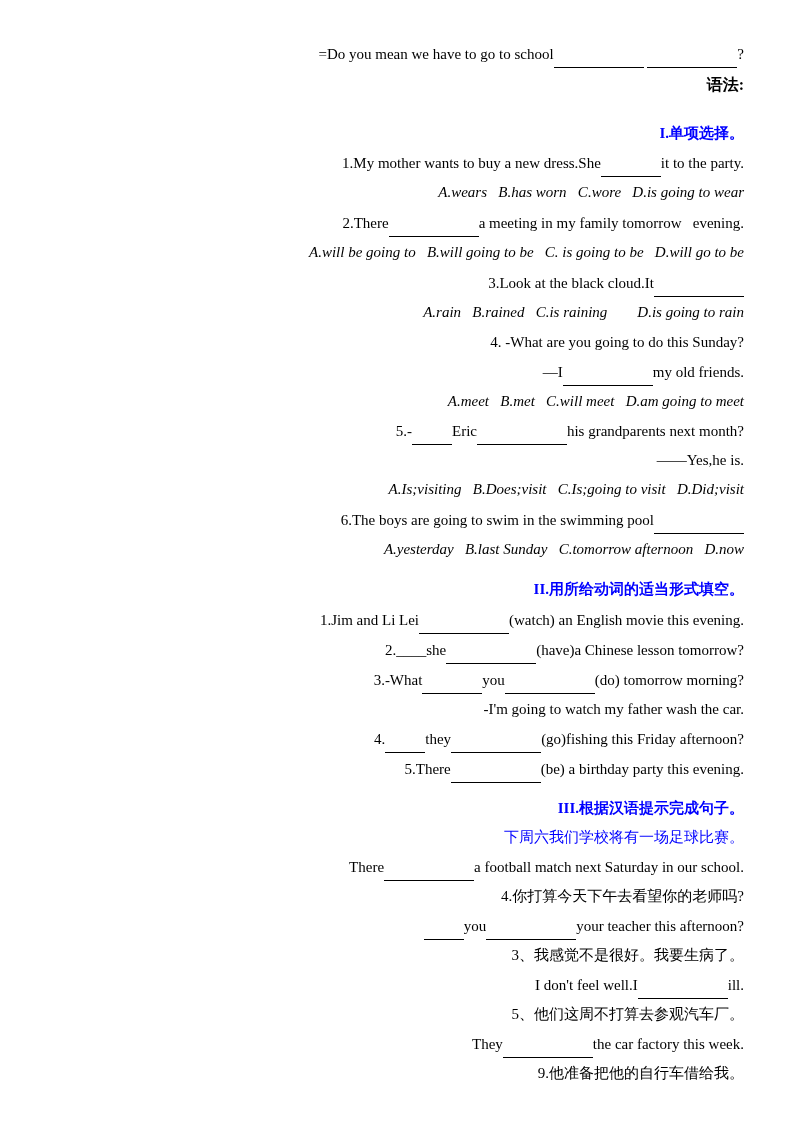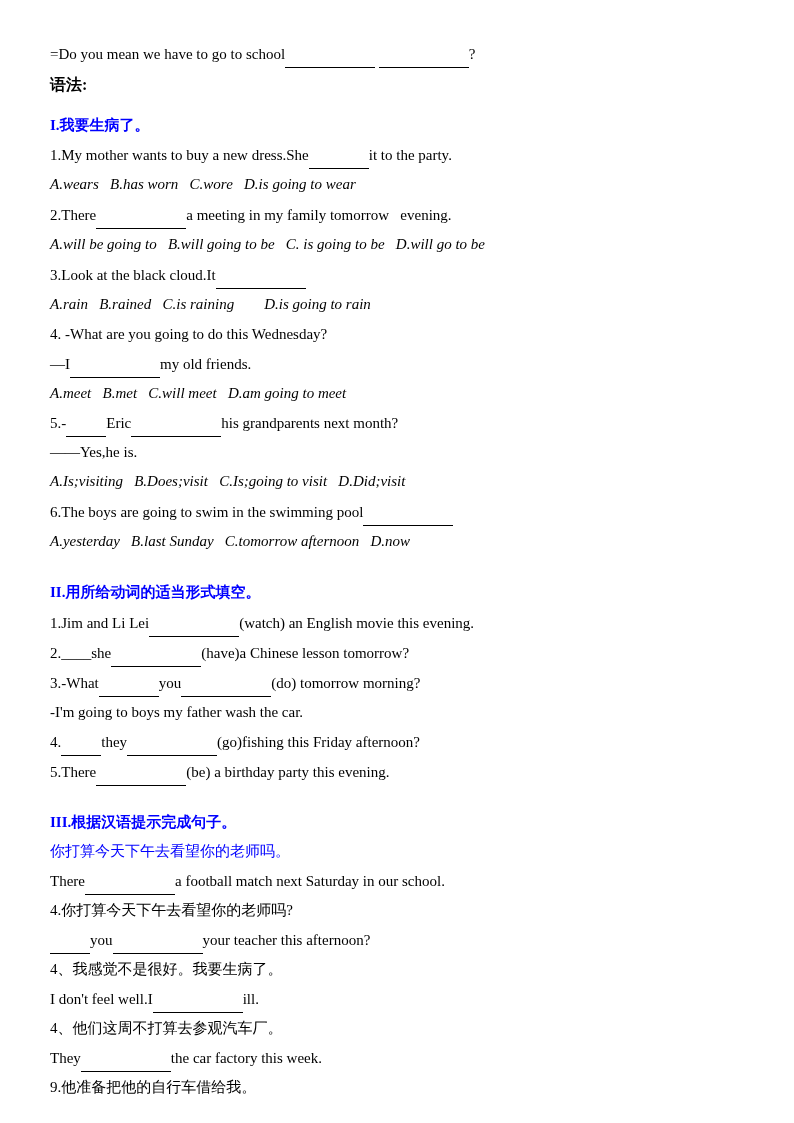--- a/index.html
+++ b/index.html
@@ -1,18 +1,19 @@
 <!DOCTYPE html>
 <html><head>
   <meta charset="utf-8">
   <style>
     * {
       margin: 0;
       padding: 0;
       box-sizing: border-box;
+      text-align: right;
     }
     body {
       background: #fff;
       font-family: "SimSun", "宋体", serif;
       font-size: 15px;
       color: #000;
       padding: 40px 50px;
       width: 794px;
       min-height: 1123px;
     }
@@ -27,21 +28,21 @@
       margin-top: 6px;
       margin-bottom: 2px;
     }
     .chinese-highlight {
       color: #00f;
       font-size: 15px;
     }
     .grammar-title {
       font-size: 16px;
       font-weight: bold;
-      margin-bottom: 12px;
+      margin-bottom: 20px;
     }
     .blank {
       display: inline-block;
       border-bottom: 1px solid #000;
       min-width: 60px;
       vertical-align: bottom;
     }
     .blank-long {
       min-width: 90px;
     }
@@ -52,72 +53,72 @@
       line-height: 1.85;
       margin-bottom: 1px;
     }
     .options {
       line-height: 1.85;
       font-style: italic;
     }
     .roman-title {
       color: #00f;
       font-weight: bold;
-      margin-top: 23px;
+      margin-top: 12px;
       margin-bottom: 2px;
     }
   </style>
 </head>
 <body>
 
 <p class="line">
   =Do you mean we have to go to school<span class="blank blank-long">&nbsp;&nbsp;&nbsp;&nbsp;&nbsp;&nbsp;&nbsp;&nbsp;</span> <span class="blank blank-long">&nbsp;&nbsp;&nbsp;&nbsp;&nbsp;&nbsp;&nbsp;&nbsp;</span>?
 </p>
 
 <p class="grammar-title">语法:</p>
 
-<p class="section-title">I.我要生病了。</p>
+<p class="section-title">I.单项选择。</p>
 
 <p class="line">1.My mother wants to buy a new dress.She<span class="blank">&nbsp;&nbsp;&nbsp;&nbsp;&nbsp;&nbsp;</span>it to the party.</p>
 <p class="line options">A.wears &nbsp;&nbsp;B.has worn &nbsp;&nbsp;C.wore &nbsp;&nbsp;D.is going to wear</p>
 
 <p class="line">2.There<span class="blank blank-long">&nbsp;&nbsp;&nbsp;&nbsp;&nbsp;&nbsp;&nbsp;</span>a meeting in my family tomorrow &nbsp;&nbsp;evening.</p>
 <p class="line options">A.will be going to &nbsp;&nbsp;B.will going to be &nbsp;&nbsp;C. is going to be &nbsp;&nbsp;D.will go to be</p>
 
 <p class="line">3.Look at the black cloud.It<span class="blank blank-long">&nbsp;&nbsp;&nbsp;&nbsp;&nbsp;&nbsp;&nbsp;&nbsp;&nbsp;&nbsp;</span></p>
 <p class="line"></p>
 <p class="line options">A.rain &nbsp;&nbsp;B.rained &nbsp;&nbsp;C.is raining &nbsp;&nbsp;&nbsp;&nbsp;&nbsp;&nbsp;&nbsp;D.is going to rain</p>
 
-<p class="line">4. -What are you going to do this Wednesday?</p>
+<p class="line">4. -What are you going to do this Sunday?</p>
 <p class="line">—I<span class="blank blank-long">&nbsp;&nbsp;&nbsp;&nbsp;&nbsp;&nbsp;&nbsp;</span>my old friends.</p>
 <p class="line options">A.meet &nbsp;&nbsp;B.met &nbsp;&nbsp;C.will meet &nbsp;&nbsp;D.am going to meet</p>
 
 <p class="line">5.-<span class="blank blank-short">&nbsp;&nbsp;&nbsp;&nbsp;&nbsp;</span>Eric<span class="blank blank-long">&nbsp;&nbsp;&nbsp;&nbsp;&nbsp;&nbsp;&nbsp;</span>his grandparents next month?</p>
 <p class="line">——Yes,he is.</p>
 <p class="line options">A.Is;visiting &nbsp;&nbsp;B.Does;visit &nbsp;&nbsp;C.Is;going to visit &nbsp;&nbsp;D.Did;visit</p>
 
 <p class="line">6.The boys are going to swim in the swimming pool<span class="blank blank-long">&nbsp;&nbsp;&nbsp;&nbsp;&nbsp;&nbsp;&nbsp;&nbsp;&nbsp;</span></p>
 <p class="line options">A.yesterday &nbsp;&nbsp;B.last Sunday &nbsp;&nbsp;C.tomorrow afternoon &nbsp;&nbsp;D.now</p>
 
 <p class="roman-title">II.用所给动词的适当形式填空。</p>
 
 <p class="line">1.Jim and Li Lei<span class="blank blank-long">&nbsp;&nbsp;&nbsp;&nbsp;&nbsp;&nbsp;&nbsp;&nbsp;&nbsp;</span>(watch) an English movie this evening.</p>
 <p class="line">2.____she<span class="blank blank-long">&nbsp;&nbsp;&nbsp;&nbsp;&nbsp;&nbsp;&nbsp;&nbsp;&nbsp;</span>(have)a Chinese lesson tomorrow?</p>
 <p class="line">3.-What<span class="blank">&nbsp;&nbsp;&nbsp;&nbsp;&nbsp;&nbsp;</span>you<span class="blank blank-long">&nbsp;&nbsp;&nbsp;&nbsp;&nbsp;&nbsp;&nbsp;&nbsp;</span>(do) tomorrow morning?</p>
-<p class="line">-I'm going to boys my father wash the car.</p>
+<p class="line">-I'm going to watch my father wash the car.</p>
 <p class="line">4.<span class="blank blank-short">&nbsp;&nbsp;&nbsp;&nbsp;&nbsp;&nbsp;</span>they<span class="blank blank-long">&nbsp;&nbsp;&nbsp;&nbsp;&nbsp;&nbsp;&nbsp;&nbsp;&nbsp;</span>(go)fishing this Friday afternoon?</p>
 <p class="line">5.There<span class="blank blank-long">&nbsp;&nbsp;&nbsp;&nbsp;&nbsp;&nbsp;&nbsp;</span>(be) a birthday party this evening.</p>
 
 <p class="roman-title">III.根据汉语提示完成句子。</p>
 
-<p class="line chinese-highlight">你打算今天下午去看望你的老师吗。</p>
+<p class="line chinese-highlight">下周六我们学校将有一场足球比赛。</p>
 <p class="line">There<span class="blank blank-long">&nbsp;&nbsp;&nbsp;&nbsp;&nbsp;&nbsp;&nbsp;&nbsp;&nbsp;</span>a football match next Saturday in our school.</p>
 
 <p class="line">4.你打算今天下午去看望你的老师吗?</p>
 <p class="line"><span class="blank blank-short">&nbsp;&nbsp;&nbsp;&nbsp;&nbsp;&nbsp;</span>you<span class="blank blank-long">&nbsp;&nbsp;&nbsp;&nbsp;&nbsp;&nbsp;&nbsp;&nbsp;&nbsp;</span>your teacher this afternoon?</p>
 
-<p class="line">4、我感觉不是很好。我要生病了。</p>
+<p class="line">3、我感觉不是很好。我要生病了。</p>
 <p class="line">I don't feel well.I<span class="blank blank-long">&nbsp;&nbsp;&nbsp;&nbsp;&nbsp;&nbsp;&nbsp;</span>ill.</p>
 
-<p class="line">4、他们这周不打算去参观汽车厂。</p>
+<p class="line">5、他们这周不打算去参观汽车厂。</p>
 <p class="line">They<span class="blank blank-long">&nbsp;&nbsp;&nbsp;&nbsp;&nbsp;&nbsp;&nbsp;&nbsp;&nbsp;&nbsp;</span>the car factory this week.</p>
 
 <p class="line">9.他准备把他的自行车借给我。</p>
 
 </body></html>

